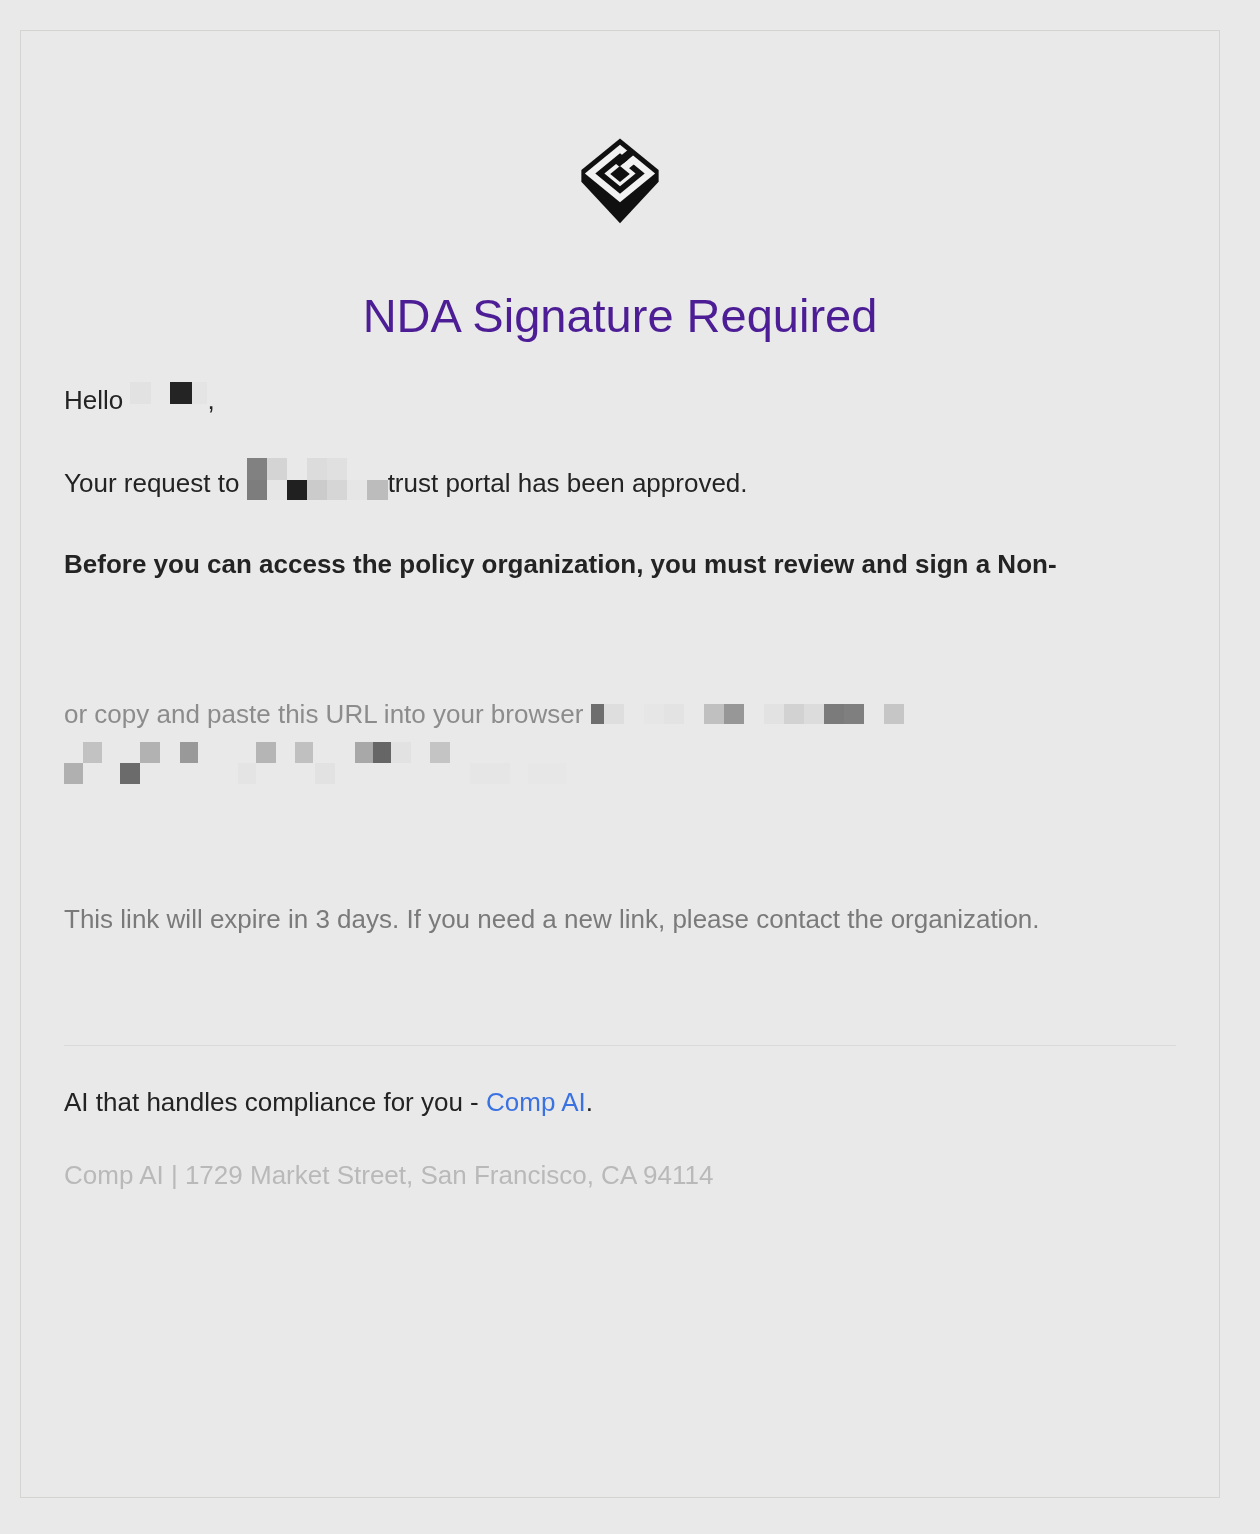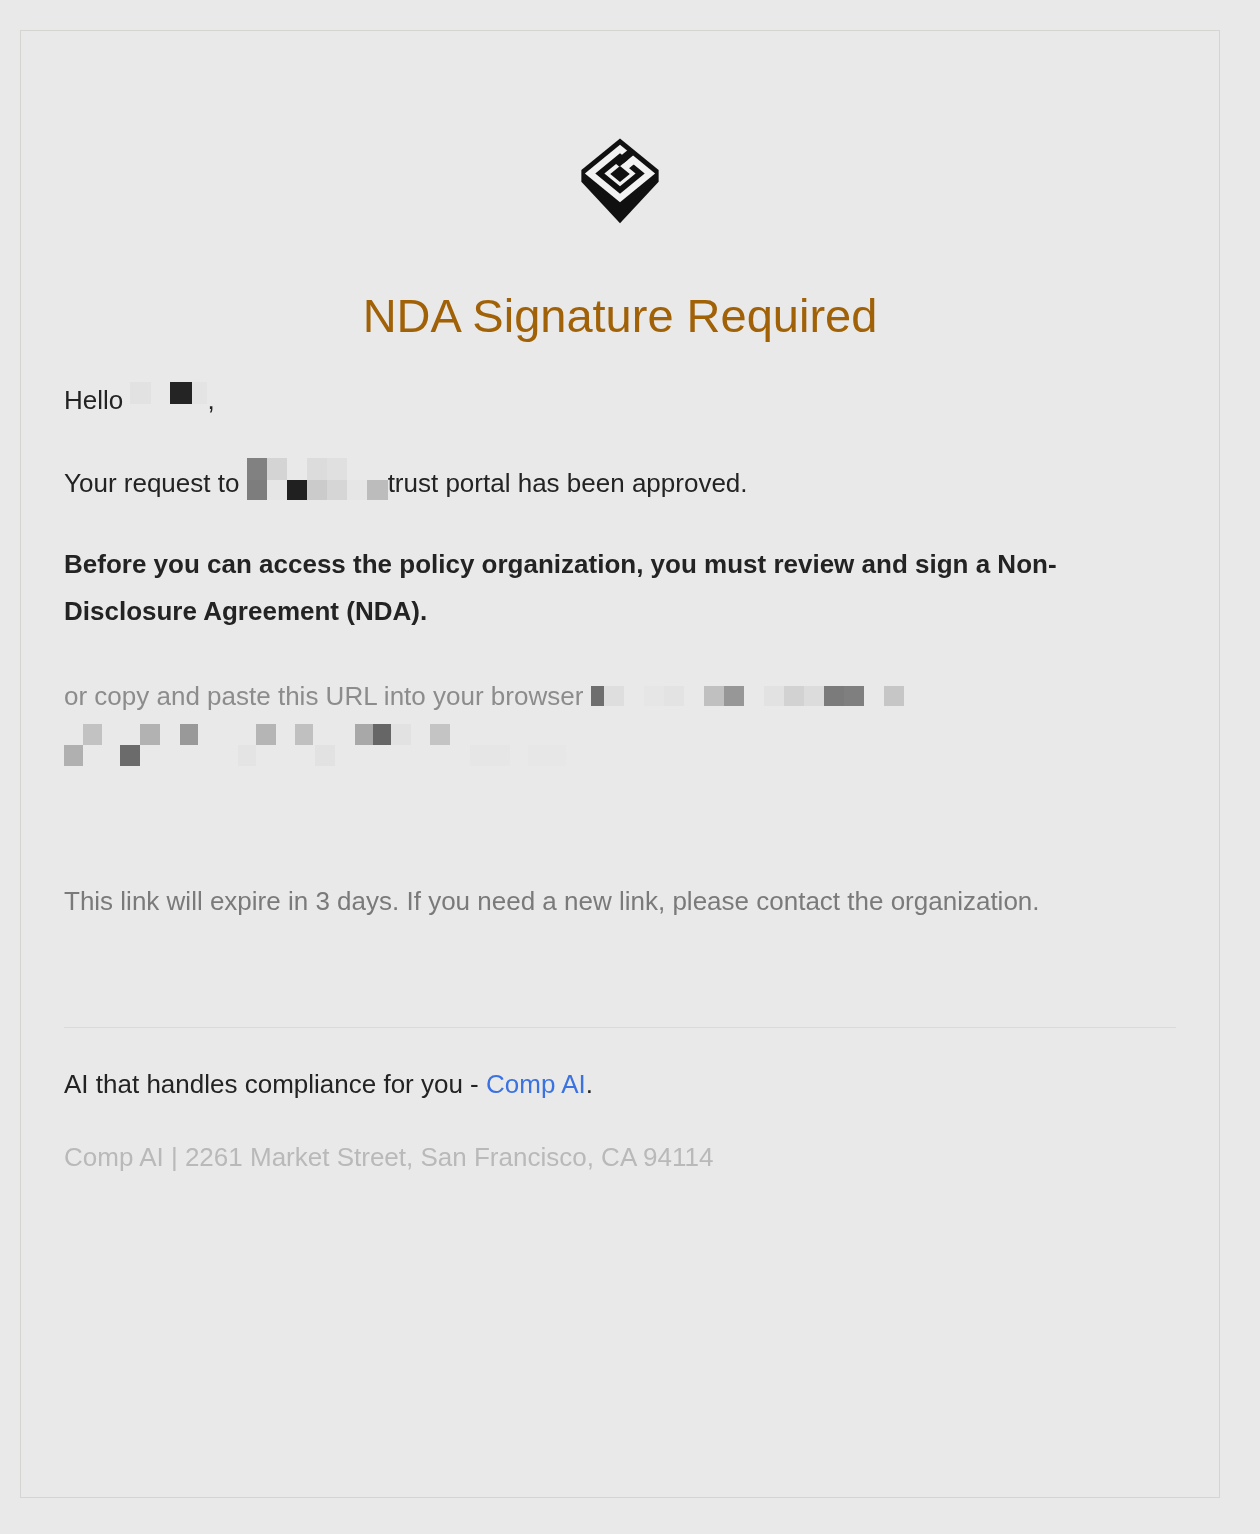--- a/index.html
+++ b/index.html
@@ -17,36 +17,36 @@
     width:1200px;height:1468px;
     border:1px solid #d4d4d0;
     padding:0 43px;
     background:#e9e9e9;
   }
   .logo{display:block;margin:103px auto 0;}
   h1.title{
     margin:63px 0 0;
     font-size:47px;line-height:54px;
     font-weight:400;letter-spacing:0;
-    text-align:center;color:#a16207;
+    text-align:center;color:#4c1d95;
   }
   p{font-size:26px;line-height:47px;color:#232323;margin:34px 0 0;}
   p.hello{}
   p.notice{font-weight:700;}
   .btn-row{margin-top:69px;display:flex;justify-content:center;}
   .btn{
     box-sizing:border-box;
     width:376px;height:84px;
     border:2px solid #171717;
     display:flex;align-items:center;justify-content:center;
     font-size:26px;color:#232323;
     text-decoration:none;background:transparent;
     cursor:pointer;
   }
-  p.url-line{margin-top:38px;color:#8c8c8c;}
+  p.url-line{margin-top:103px;color:#8c8c8c;}
   p.expire{margin-top:112px;color:#7a7a7a;}
   hr.divider{margin:102px 0 0;border:0;border-top:1px solid #dadada;}
   p.tagline{margin-top:33px;}
   p.address{margin-top:26px;color:#b9b9b9;}
   a.inline-link{text-decoration:none;cursor:pointer;}
   
   .redact{position:relative;display:inline-block;}
   .redact i{position:absolute;display:block;}
   .redact-name{vertical-align:5px;}
   .redact-org{vertical-align:-8px;}
@@ -68,21 +68,21 @@
       <rect x="-7" y="-7" width="15" height="15" fill="#101010"></rect>
     </g>
   </svg>
 
   <h1 class="title">NDA Signature Required</h1>
 
   <p class="hello"><span>Hello</span> <span class="redact redact-name" style="width: 77px; height: 22px;"><i style="left: 0px; top: 0px; width: 21px; height: 22px; background: rgb(226, 226, 226);"></i><i style="left: 40px; top: 0px; width: 22px; height: 22px; background: rgb(36, 36, 36);"></i><i style="left: 62px; top: 0px; width: 15px; height: 22px; background: rgb(228, 228, 228);"></i></span><span>,</span></p>
 
   <p class="request"><span>Your request to</span> <span class="redact redact-org" style="width: 141px; height: 42px;"><i style="left: 0px; top: 0px; width: 20px; height: 22px; background: rgb(129, 129, 129);"></i><i style="left: 20px; top: 0px; width: 20px; height: 22px; background: rgb(212, 212, 212);"></i><i style="left: 60px; top: 0px; width: 20px; height: 22px; background: rgb(220, 220, 220);"></i><i style="left: 80px; top: 0px; width: 20px; height: 22px; background: rgb(224, 224, 224);"></i><i style="left: 0px; top: 22px; width: 20px; height: 20px; background: rgb(125, 125, 125);"></i><i style="left: 20px; top: 22px; width: 20px; height: 20px; background: rgb(230, 230, 230);"></i><i style="left: 40px; top: 22px; width: 20px; height: 20px; background: rgb(32, 32, 32);"></i><i style="left: 60px; top: 22px; width: 20px; height: 20px; background: rgb(203, 203, 203);"></i><i style="left: 80px; top: 22px; width: 20px; height: 20px; background: rgb(214, 214, 214);"></i><i style="left: 100px; top: 22px; width: 20px; height: 20px; background: rgb(230, 230, 230);"></i><i style="left: 120px; top: 22px; width: 21px; height: 20px; background: rgb(188, 188, 188);"></i></span><span>trust portal has been approved.</span></p>
 
-  <p class="notice"><span>Before you can access the policy organization, you must review and sign a Non-</span><br><span>Disclosure Agreement (NDA).</span></p>
+  <p class="notice"><span>Before you can access the policy organization, you must review and sign a Non-</span><br></p>
 
 
   <p class="url-line"><span>or copy and paste this URL into your browser</span> <span class="redact redact-url1" style="width: 313px; height: 20px;"><i style="left: 0px; top: 0px; width: 13px; height: 20px; background: rgb(110, 110, 110);"></i><i style="left: 13px; top: 0px; width: 20px; height: 20px; background: rgb(222, 222, 222);"></i><i style="left: 53px; top: 0px; width: 20px; height: 20px; background: rgb(230, 230, 230);"></i><i style="left: 73px; top: 0px; width: 20px; height: 20px; background: rgb(227, 227, 227);"></i><i style="left: 113px; top: 0px; width: 20px; height: 20px; background: rgb(192, 192, 192);"></i><i style="left: 133px; top: 0px; width: 20px; height: 20px; background: rgb(151, 151, 151);"></i><i style="left: 173px; top: 0px; width: 20px; height: 20px; background: rgb(226, 226, 226);"></i><i style="left: 193px; top: 0px; width: 20px; height: 20px; background: rgb(210, 210, 210);"></i><i style="left: 213px; top: 0px; width: 20px; height: 20px; background: rgb(220, 220, 220);"></i><i style="left: 233px; top: 0px; width: 20px; height: 20px; background: rgb(123, 123, 123);"></i><i style="left: 253px; top: 0px; width: 20px; height: 20px; background: rgb(127, 127, 127);"></i><i style="left: 293px; top: 0px; width: 20px; height: 20px; background: rgb(198, 198, 198);"></i></span><span class="redact redact-url2" style="width: 502px; height: 42px;">
         <i style="left: 19px; top: 0px; width: 19px; height: 21px; background: rgb(194, 194, 194);"></i>
         <i style="left: 76px; top: 0px; width: 20px; height: 21px; background: rgb(178, 178, 178);"></i>
         <i style="left: 116px; top: 0px; width: 18px; height: 21px; background: rgb(153, 153, 153);"></i>
         <i style="left: 192px; top: 0px; width: 20px; height: 21px; background: rgb(181, 181, 181);"></i>
         <i style="left: 231px; top: 0px; width: 18px; height: 21px; background: rgb(192, 192, 192);"></i>
         <i style="left: 291px; top: 0px; width: 18px; height: 21px; background: rgb(168, 168, 168);"></i>
         <i style="left: 309px; top: 0px; width: 18px; height: 21px; background: rgb(102, 102, 102);"></i>
@@ -95,15 +95,15 @@
         <i style="left: 406px; top: 21px; width: 40px; height: 21px; background: rgb(230, 230, 230);"></i>
         <i style="left: 464px; top: 21px; width: 38px; height: 21px; background: rgb(231, 231, 231);"></i>
       </span></p>
 
   <p class="expire">This link will expire in 3 days. If you need a new link, please contact the organization.</p>
 
   <hr class="divider">
 
   <p class="tagline"><span>AI that handles compliance for you - </span><a class="inline-link" href="#" style="color: rgb(59, 114, 226);">Comp AI</a><span>.</span></p>
 
-  <p class="address">Comp AI | 2261 Market Street, San Francisco, CA 94114</p>
+  <p class="address">Comp AI | 1729 Market Street, San Francisco, CA 94114</p>
 
 </div>
 
 </body></html>

